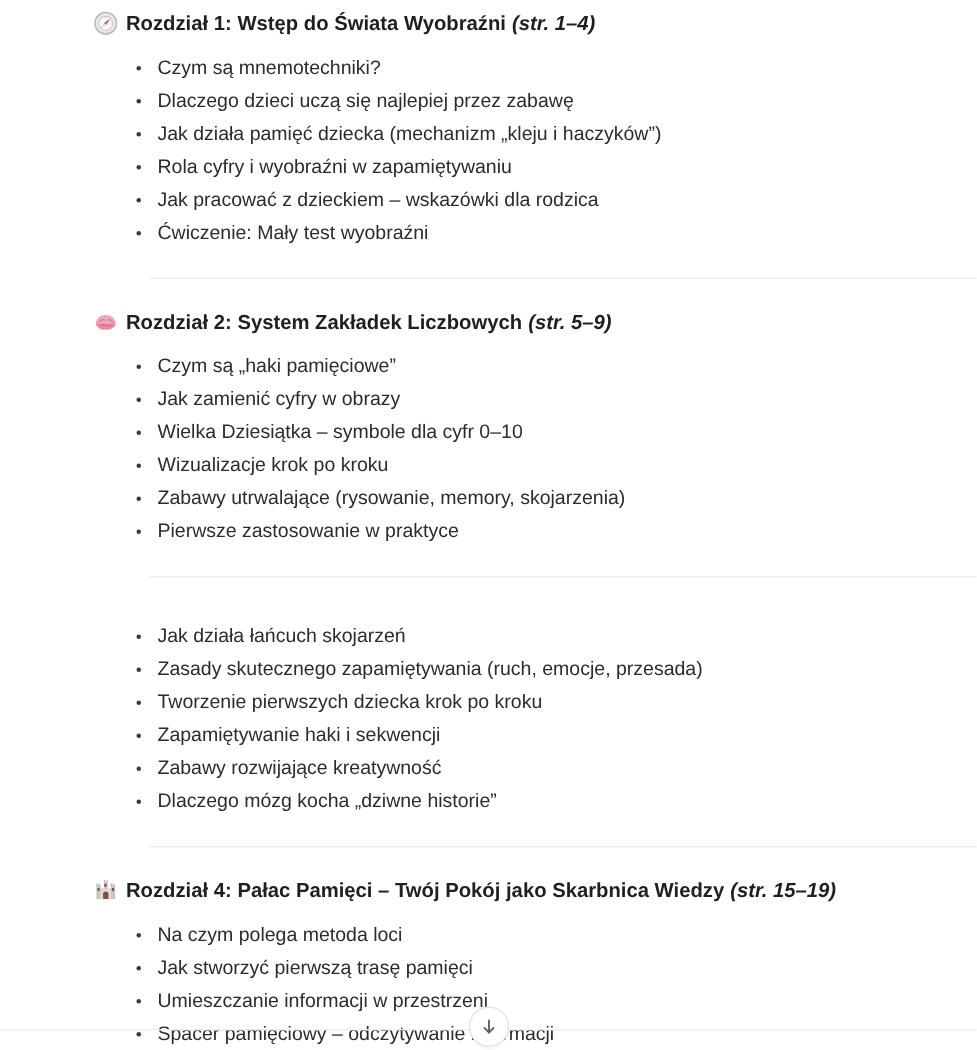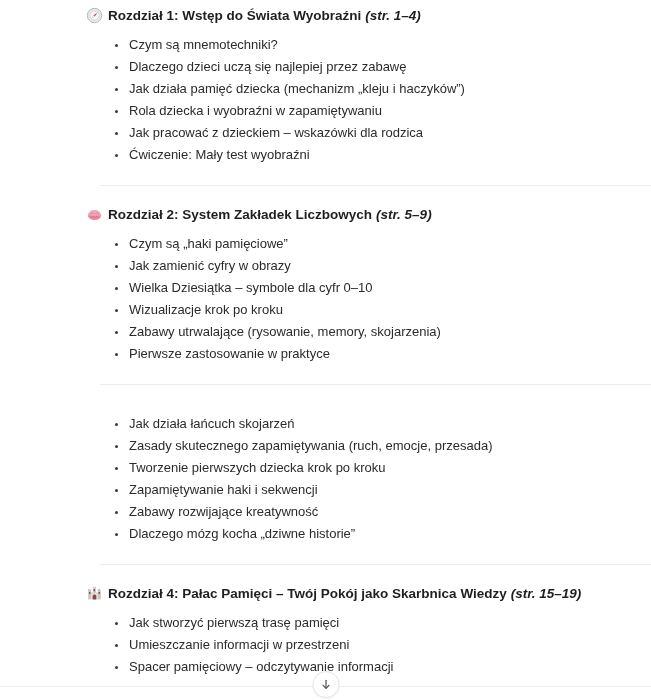--- a/index.html
+++ b/index.html
@@ -22,21 +22,21 @@
     height: 700px;
     background: #ffffff;
   }
 
   .content {
     padding-top: 6px;
   }
 
   
   .chapter {
-    padding-left: 86px;
+    padding-left: 62px;
     padding-right: 10px;
   }
 
   .chapter-heading {
     display: flex;
     align-items: flex-start;
     font-size: 13.5px;
     font-weight: bold;
     line-height: 19px;
     color: #1f1f21;
@@ -143,21 +143,21 @@
             <circle cx="8.5" cy="8.5" r="0.8" fill="#8a8a8c"></circle>
           </svg>
         </span>
         <span class="chapter-title-text">Rozdział 1: Wstęp do Świata Wyobraźni</span>
         <span class="chapter-pages">(str. 1–4)</span>
       </div>
       <ul class="chapter-list">
         <li>Czym są mnemotechniki?</li>
         <li>Dlaczego dzieci uczą się najlepiej przez zabawę</li>
         <li>Jak działa pamięć dziecka (mechanizm „kleju i haczyków”)</li>
-        <li>Rola dziecka i wyobraźni w zapamiętywaniu</li>
+        <li>Rola cyfry i wyobraźni w zapamiętywaniu</li>
         <li>Jak pracować z dzieckiem – wskazówki dla rodzica</li>
         <li>Ćwiczenie: Mały test wyobraźni</li>
       </ul>
     </div>
     <div class="gap-after-list"></div>
     <div class="divider"></div>
     <div class="gap-before-heading"></div>
 
     <div class="chapter">
       <div class="chapter-heading">
@@ -218,20 +218,21 @@
             <rect x="3.0" y="7.0" width="1.4" height="2.0" fill="#8a4a43"></rect>
             <rect x="12.6" y="7.0" width="1.4" height="2.0" fill="#8a4a43"></rect>
             <rect x="7.6" y="4.2" width="1.4" height="2.0" fill="#8a4a43"></rect>
             <path d="M6.7 14.4 L6.7 11.2 A1.8 1.8 0 0 1 10.3 11.2 L10.3 14.4 Z" fill="#8a4a43"></path>
           </svg>
         </span>
         <span class="chapter-title-text">Rozdział 4: Pałac Pamięci – Twój Pokój jako Skarbnica Wiedzy</span>
         <span class="chapter-pages">(str. 15–19)</span>
       </div>
       <ul class="chapter-list">
+        <li>Na czym polega metoda loci</li>
         <li>Jak stworzyć pierwszą trasę pamięci</li>
         <li>Umieszczanie informacji w przestrzeni</li>
         <li>Spacer pamięciowy – odczytywanie informacji</li>
 
       </ul>
     </div>
 
   </div>
 
   <div class="bottom-rule"></div>

